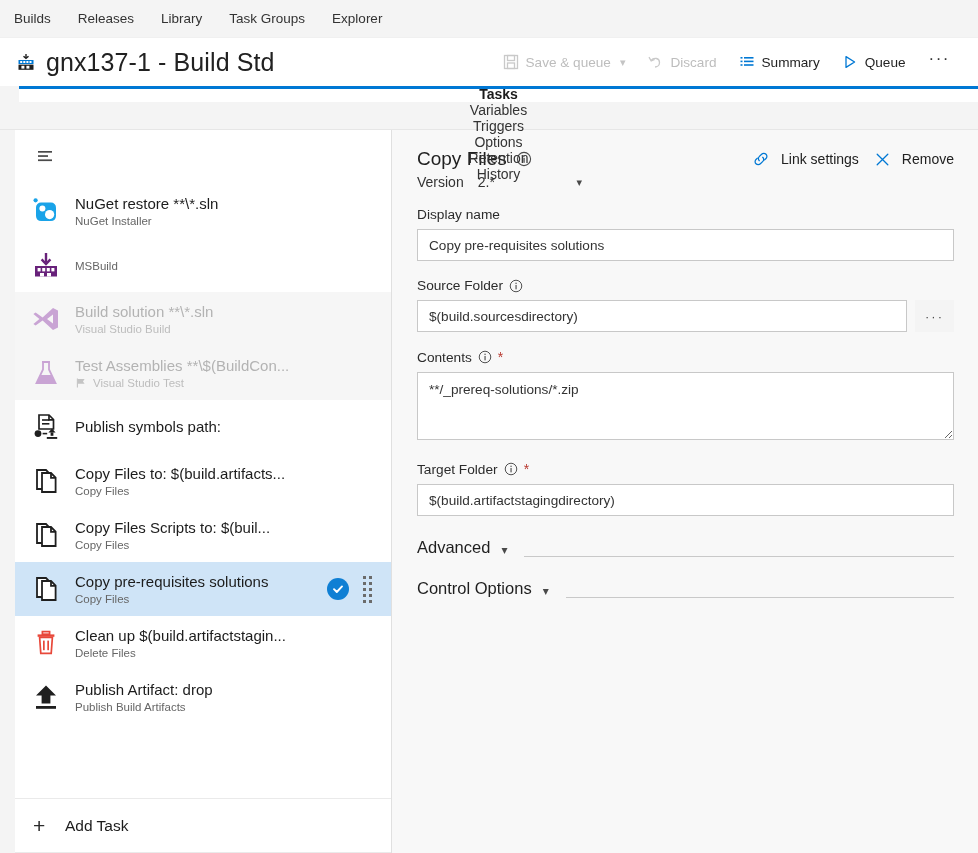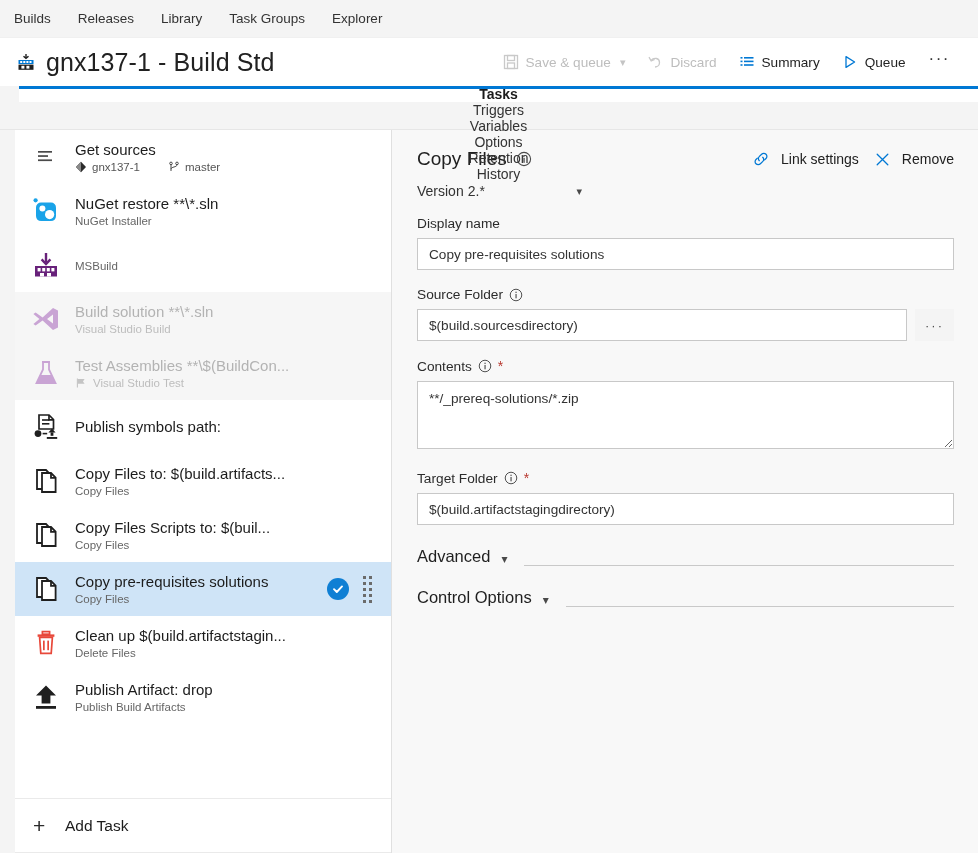--- a/index.html
+++ b/index.html
@@ -188,22 +188,22 @@
     background: #f8f8f8;
     padding: 18px 24px 0 25px;
     overflow: hidden;
   }
   .panel-head { display: flex; align-items: center; }
   .panel-title { font-size: 19px; color: #1f1f1f; }
   .panel-actions { margin-left: auto; display: flex; align-items: center; gap: 16px; }
   .pact { display: flex; align-items: center; gap: 12px; font-size: 14px; color: #212121; cursor: pointer; }
 
   .version-row {
-    display: flex; align-items: center; gap: 4px;
-    margin-top: 13px;
+    display: flex; align-items: center; gap: 14px;
+    margin-top: 4px;
     font-size: 14px; color: #2b2b2b;
     cursor: pointer;
     width: 165px;
   }
   .version-row .vlabel { color: #333; }
   .version-row .vval { color: #333; }
   .version-row .vchev { margin-left: auto; color: #4a4a4a; font-size: 11px; }
 
   .field { margin-top: 17px; }
   .field-label {
@@ -311,22 +311,22 @@
       </svg>
       <span>Queue</span>
     </div>
 
     <div class="taction-dots">···</div>
   </div>
 </div>
 
 <div class="tabsrow">
   <div class="tab active">Tasks</div>
+  <div class="tab">Variables</div>
   <div class="tab">Triggers</div>
-  <div class="tab">Variables</div>
   <div class="tab">Options</div>
   <div class="tab">Retention</div>
   <div class="tab">History</div>
 </div>
 
 <div class="body">
 
   <div class="leftrail"></div>
 
   <div class="sidebar">
@@ -334,41 +334,20 @@
 
     <div class="tasklist">
 
       <div class="task">
         <div class="task-icon">
           <svg class="icon-svg" width="22" height="22" viewBox="0 0 22 22">
             <rect x="3" y="5" width="14" height="1.7" fill="#4a4a4a"></rect>
             <rect x="3" y="9.2" width="10" height="1.7" fill="#4a4a4a"></rect>
             <rect x="3" y="13.4" width="14" height="1.7" fill="#4a4a4a"></rect>
           </svg>
-        </div>
-        <div class="task-text">
-          <div class="task-name">Get sources</div>
-          <div class="task-sub">
-            <span class="srcmeta">
-              <svg class="icon-svg" width="12" height="12" viewBox="0 0 12 12">
-                <path d="M6 0.8 L11 6 L6 11.2 L1 6 Z" fill="#2b2b2b"></path>
-                <path d="M6 0.8 L6 11.2 L1 6 Z" fill="#8a8a8a"></path>
-              </svg>
-              <span>gnx137-1</span>
-            </span>
-            <span class="srcmeta">
-              <svg class="icon-svg" width="12" height="12" viewBox="0 0 12 12">
-                <circle cx="3" cy="2.4" r="1.3" fill="none" stroke="#4a4a4a" stroke-width="1"></circle>
-                <circle cx="9" cy="2.4" r="1.3" fill="none" stroke="#4a4a4a" stroke-width="1"></circle>
-                <path d="M3 3.7 L3 10" stroke="#4a4a4a" stroke-width="1" fill="none"></path>
-                <path d="M9 3.7 C9 6.5 3 5.5 3 8.2" stroke="#4a4a4a" stroke-width="1" fill="none"></path>
-              </svg>
-              <span>master</span>
-            </span>
-          </div>
         </div>
       </div>
 
       <div class="task">
         <div class="task-icon">
           <svg class="icon-svg" width="30" height="30" viewBox="0 0 30 30">
             <circle cx="4.6" cy="4.3" r="2.1" fill="#1aa3e8"></circle>
             <rect x="5" y="6.6" width="20" height="18.5" rx="5" fill="#1aa3e8"></rect>
             <circle cx="11.4" cy="12.6" r="3" fill="#ffffff"></circle>
             <circle cx="18.6" cy="18.6" r="4.6" fill="#ffffff"></circle>

